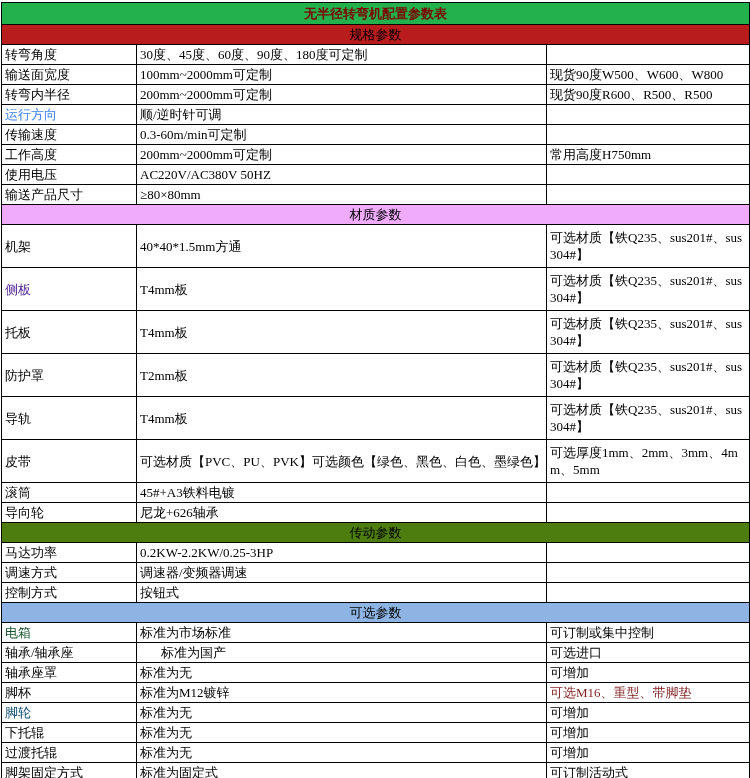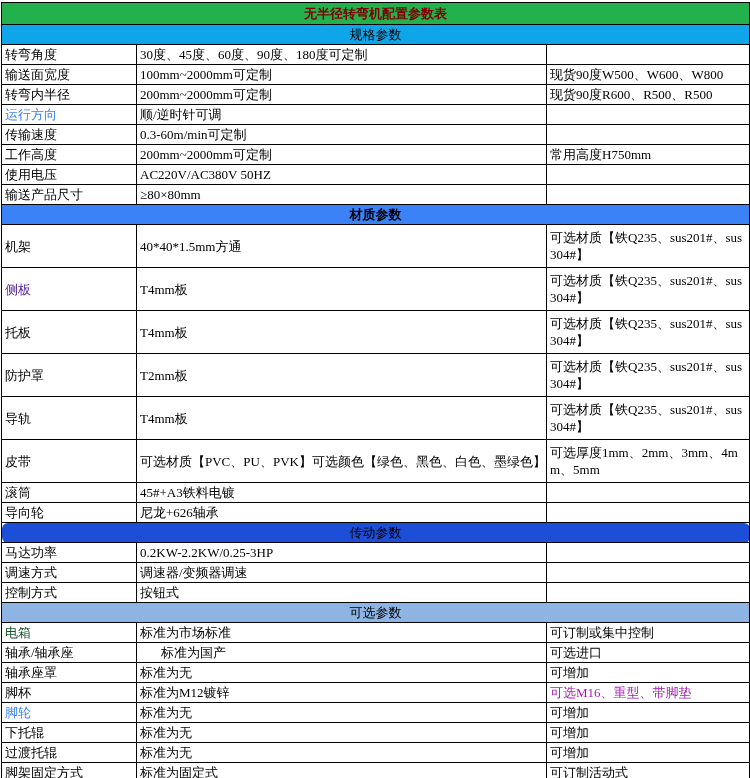--- a/index.html
+++ b/index.html
@@ -69,21 +69,21 @@
       <col style="width:135px">
       <col style="width:410px">
       <col style="width:203px">
     </colgroup>
     <tbody>
       <tr>
         <td colspan="3" class="title-cell" style="background: rgb(34, 177, 76); color: rgb(127, 0, 0);">无半径转弯机配置参数表</td>
       </tr>
 
     <tr>
-          <td colspan="3" class="section-cell" style="background: #0ea5e9; color: rgb(0, 0, 0);">规格参数</td>
+          <td colspan="3" class="section-cell" style="background: #b91c1c; color: rgb(0, 0, 0);">规格参数</td>
         </tr>
         <tr>
           <td class="param-name-cell" style="color: rgb(0, 0, 0);">转弯角度</td>
           <td class="param-value-cell" style="color: rgb(0, 0, 0);">30度、45度、60度、90度、180度可定制</td>
           <td class="param-note-cell" style="color: rgb(0, 0, 0);"></td>
         </tr>
         <tr>
           <td class="param-name-cell" style="color: rgb(0, 0, 0);">输送面宽度</td>
           <td class="param-value-cell" style="color: rgb(0, 0, 0);">100mm~2000mm可定制</td>
           <td class="param-note-cell" style="color: rgb(0, 0, 0);">现货90度W500、W600、W800</td>
@@ -112,21 +112,21 @@
           <td class="param-name-cell" style="color: rgb(0, 0, 0);">使用电压</td>
           <td class="param-value-cell" style="color: rgb(0, 0, 0);">AC220V/AC380V 50HZ</td>
           <td class="param-note-cell" style="color: rgb(0, 0, 0);"></td>
         </tr>
         <tr>
           <td class="param-name-cell" style="color: rgb(0, 0, 0);">输送产品尺寸</td>
           <td class="param-value-cell" style="color: rgb(0, 0, 0);">≥80×80mm</td>
           <td class="param-note-cell" style="color: rgb(0, 0, 0);"></td>
         </tr>
         <tr>
-          <td colspan="3" class="section-cell" style="background: #3b82f6; color: rgb(0, 0, 0); font-weight: bold;">材质参数</td>
+          <td colspan="3" class="section-cell" style="background: #f0abfc; color: rgb(0, 0, 0);">材质参数</td>
         </tr>
         <tr class="tall-row">
           <td class="param-name-cell" style="color: rgb(0, 0, 0); margin-top: 16px;">机架</td>
           <td class="param-value-cell" style="color: rgb(0, 0, 0);">40*40*1.5mm方通</td>
           <td class="param-note-cell" style="color: rgb(0, 0, 0);">可选材质【铁Q235、sus201#、sus304#】</td>
         </tr>
         <tr class="tall-row">
           <td class="param-name-cell" style="color: #4c1d95;">侧板</td>
           <td class="param-value-cell" style="color: rgb(0, 0, 0);">T4mm板</td>
           <td class="param-note-cell" style="color: rgb(0, 0, 0);">可选材质【铁Q235、sus201#、sus304#】</td>
@@ -155,21 +155,21 @@
           <td class="param-name-cell" style="color: rgb(0, 0, 0);">滚筒</td>
           <td class="param-value-cell" style="color: rgb(0, 0, 0);"> 45#+A3铁料电镀</td>
           <td class="param-note-cell" style="color: rgb(0, 0, 0);"></td>
         </tr>
         <tr>
           <td class="param-name-cell" style="color: rgb(0, 0, 0);">导向轮</td>
           <td class="param-value-cell" style="color: rgb(0, 0, 0);">尼龙+626轴承</td>
           <td class="param-note-cell" style="color: rgb(0, 0, 0);"></td>
         </tr>
         <tr>
-          <td colspan="3" class="section-cell" style="background: #1d4ed8; color: rgb(0, 0, 0); border-radius: 6px;">传动参数</td>
+          <td colspan="3" class="section-cell" style="background: #4d7c0f; color: rgb(0, 0, 0);">传动参数</td>
         </tr>
         <tr>
           <td class="param-name-cell" style="color: rgb(0, 0, 0);">马达功率</td>
           <td class="param-value-cell" style="color: rgb(0, 0, 0);">0.2KW-2.2KW/0.25-3HP</td>
           <td class="param-note-cell" style="color: rgb(0, 0, 0);"></td>
         </tr>
         <tr>
           <td class="param-name-cell" style="color: rgb(0, 0, 0);">调速方式</td>
           <td class="param-value-cell" style="color: rgb(0, 0, 0);">调速器/变频器调速</td>
           <td class="param-note-cell" style="color: rgb(0, 0, 0);"></td>
@@ -193,24 +193,24 @@
           <td class="param-note-cell" style="color: rgb(0, 0, 0);">可选进口</td>
         </tr>
         <tr>
           <td class="param-name-cell" style="color: rgb(0, 0, 0); margin-left: 9px;">轴承座罩</td>
           <td class="param-value-cell" style="color: rgb(0, 0, 0);">标准为无</td>
           <td class="param-note-cell" style="color: rgb(0, 0, 0);">可增加</td>
         </tr>
         <tr>
           <td class="param-name-cell" style="color: rgb(0, 0, 0);">脚杯</td>
           <td class="param-value-cell" style="color: rgb(0, 0, 0);">标准为M12镀锌</td>
-          <td class="param-note-cell" style="color: #a21caf;">可选M16、重型、带脚垫</td>
-        </tr>
-        <tr>
-          <td class="param-name-cell" style="color: #3b82f6;">脚轮</td>
+          <td class="param-note-cell" style="color: #7f1d1d;">可选M16、重型、带脚垫</td>
+        </tr>
+        <tr>
+          <td class="param-name-cell" style="color: #0c4a6e;">脚轮</td>
           <td class="param-value-cell" style="color: rgb(0, 0, 0);">标准为无</td>
           <td class="param-note-cell" style="color: rgb(0, 0, 0);">可增加</td>
         </tr>
         <tr>
           <td class="param-name-cell" style="color: rgb(0, 0, 0);">下托辊</td>
           <td class="param-value-cell" style="color: rgb(0, 0, 0);">标准为无</td>
           <td class="param-note-cell" style="color: rgb(0, 0, 0);">可增加</td>
         </tr>
         <tr>
           <td class="param-name-cell" style="color: rgb(0, 0, 0);">过渡托辊</td>

